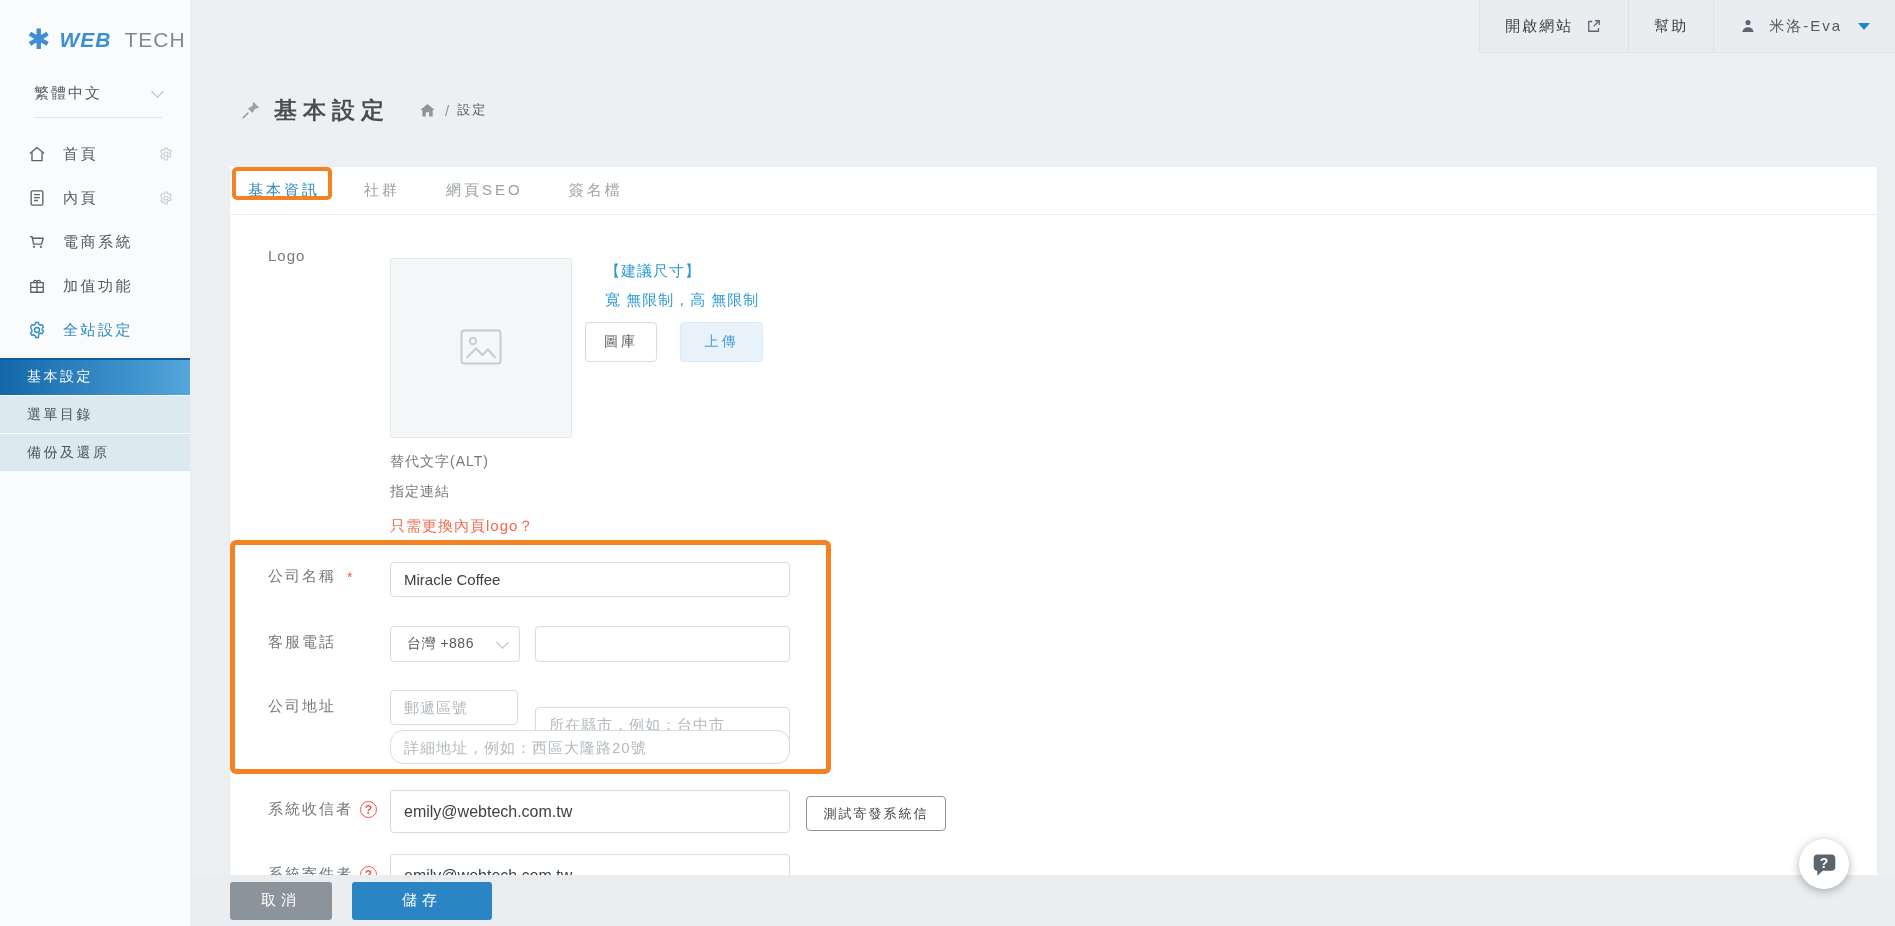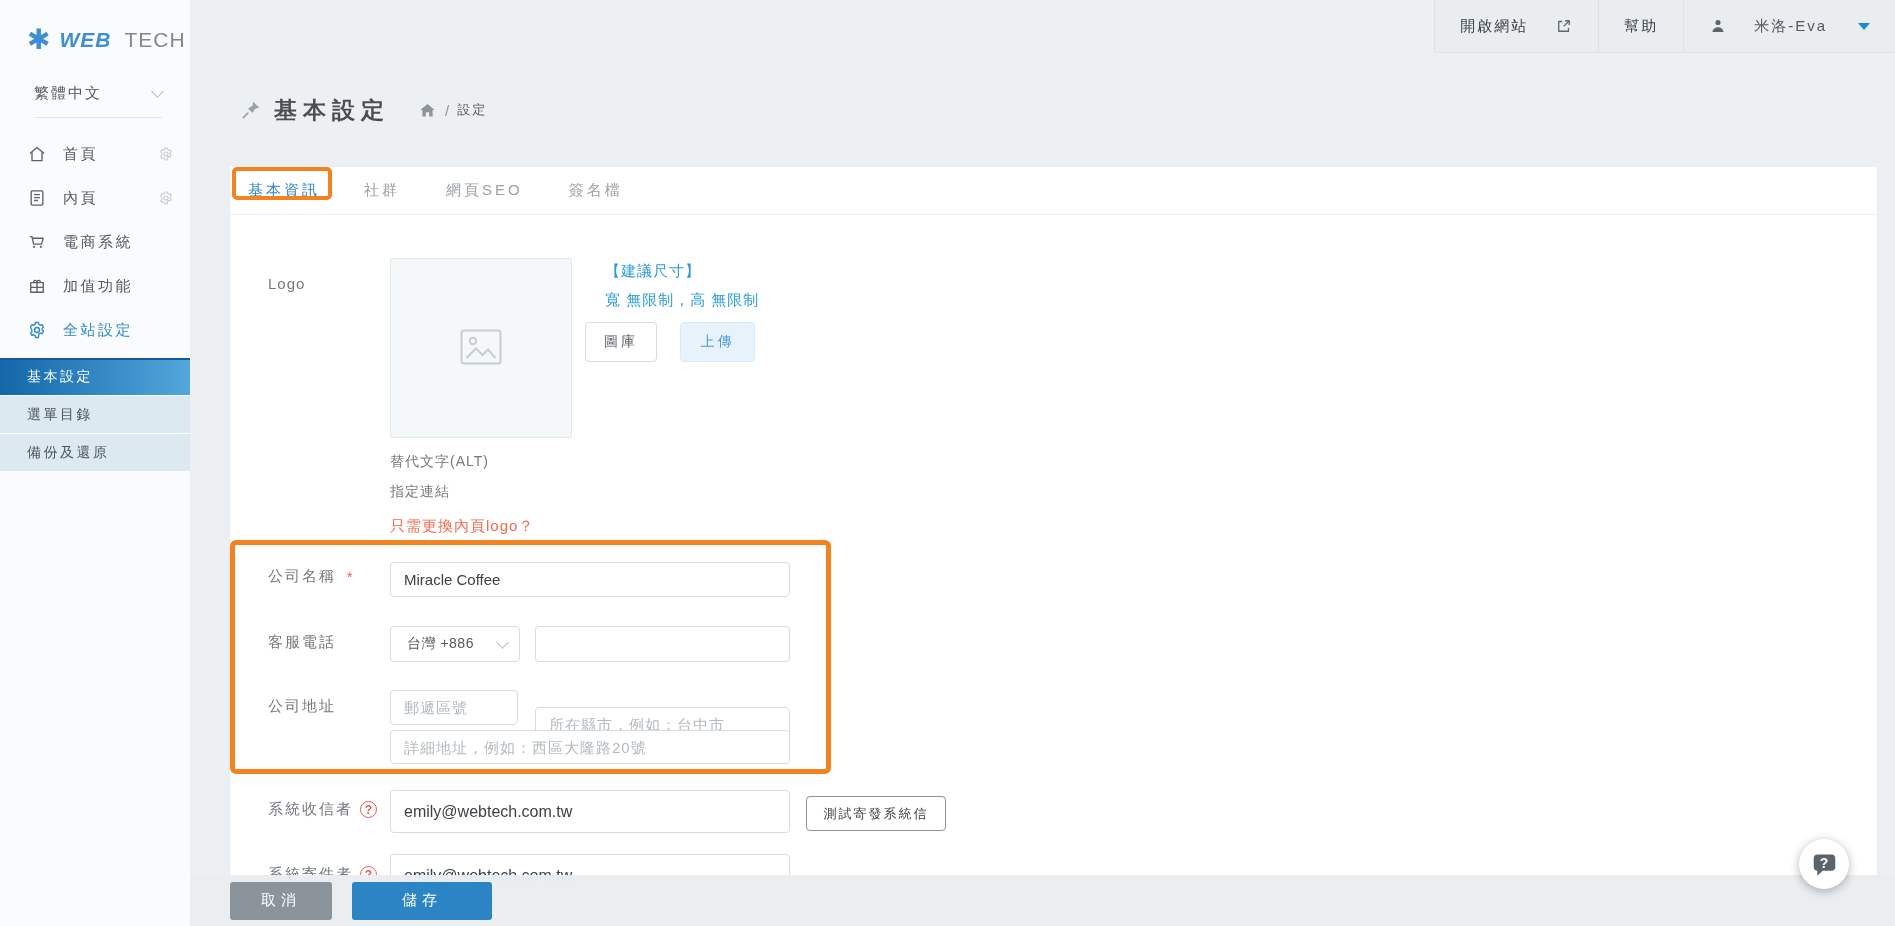--- a/index.html
+++ b/index.html
@@ -31,21 +31,21 @@
   .side-item.active .s-label { color:#2e8bc7; }
   .submenu { margin-top:6px; }
   .sub-item { height:37px; display:flex; align-items:center; padding-left:27px;
     background:#dde9f0; color:#4c565f; font-size:14px; letter-spacing:2.5px;
     margin-bottom:1px; cursor:pointer; }
   .sub-item.active { background:linear-gradient(90deg,#1467a8 0%,#3f93cd 70%,#54a7da 100%);
     color:#fff; box-shadow:inset 0 2px 0 #0f5b9e; }
   
   .main { position:absolute; left:191px; top:0; right:0; height:926px; }
   .topbar { height:53px; display:flex; justify-content:flex-end; }
-  .hdr-sec { display:flex; align-items:center; gap:27px; padding:12px 25px;
+  .hdr-sec { display:flex; align-items:center; gap:12px; padding:12px 25px;
     background:#e9edf0; border-left:1px solid #dde2e6; border-bottom:1px solid #e0e4e7;
     color:#3c4146; font-size:15px; letter-spacing:2px; cursor:pointer; }
   .hdr-sec .hicon { display:flex; color:#5d646b; }
   .caret-down { width:0; height:0; border-left:6px solid transparent; border-right:6px solid transparent;
     border-top:7px solid #1d87d0; margin-left:4px; }
   .username { color:#55595e; }
   
   .title-row { height:114px; display:flex; align-items:center; padding-left:49px; gap:12px; }
   .pin-icon { display:flex; color:#9aa1a7; }
   .page-title { font-size:23px; color:#4a4e52; font-weight:bold; letter-spacing:6px; }
@@ -74,21 +74,21 @@
     font-family:inherit; font-size:15px; color:#3c4146; padding:0 13px; outline:none; }
   .inp::placeholder { color:#b3babf; letter-spacing:1px; }
   .logo-box { position:absolute; left:160px; top:43px; width:182px; height:180px;
     background:#f5f8f9; border:1px solid #e4e8ea; border-radius:2px;
     display:flex; align-items:center; justify-content:center; cursor:pointer; }
   .blue-note { position:absolute; color:#2e9bd6; font-size:15px; letter-spacing:1px;margin-left:20px; }
   .btn { position:absolute; border-radius:4px; font-family:inherit; font-size:14px;
     letter-spacing:3px; cursor:pointer; display:flex; align-items:center; justify-content:center; }
   .btn-gallery { left:355px; top:107px; width:72px; height:40px; background:#fff;
     border:1px solid #d8dcdf; color:#55595e; }
-  .btn-upload { left:450px; top:107px; width:75px; height:40px; background:#e7f2fb;
+  .btn-upload { left:450px; top:107px; width:83px; height:40px; background:#e7f2fb;
     border:1px solid #d9ebf8; color:#4a9bd5; }
   .gray-note { position:absolute; left:160px; color:#75797e; font-size:14px; letter-spacing:1px; }
   .red-link { position:absolute; left:160px; top:302px; color:#f4694c; font-size:15px;
     letter-spacing:1px; cursor:pointer; }
   .hl-form { position:absolute; left:0; top:325px; width:601px; height:234px;
     border:5px solid #f58220; border-radius:6px; pointer-events:none; z-index:3; }
   .select-box { position:absolute; left:160px; top:411px; width:130px; height:36px;
     border:1px solid #d8dcdf; border-radius:4px; display:flex; align-items:center;
     padding:0 12px 0 16px; color:#55595e; font-size:14px; cursor:pointer; background:#fff; }
   .select-box .sel-label { flex:1; letter-spacing:0.5px; }
@@ -243,21 +243,21 @@
     <div class="tabbar">
       <div class="hl-tab"></div>
       <div class="tab t0">基本資訊</div>
       <div class="tab t1">社群</div>
       <div class="tab t2">網頁SEO</div>
       <div class="tab t3">簽名檔</div>
     </div>
 
     <div class="form">
 
-      <span class="f-label" style="top:60px; letter-spacing:1px;">Logo</span>
+      <span class="f-label" style="top:32px; letter-spacing:1px;">Logo</span>
       <div class="logo-box">
         <span>
           <svg width="42" height="36" viewBox="0 0 42 36" fill="none" stroke="#c6ccd1" stroke-width="2">
               <rect x="1.5" y="1.5" width="39" height="33" rx="2.5"></rect>
               <circle cx="13" cy="12" r="3.2"></circle>
               <path d="M6.5 29l9.5-9.5 6.5 6.5 5.5-5.5 7.5 8.5"></path>
             </svg>
         </span>
       </div>
       <span class="blue-note" style="left:355px; top:47px;">【建議尺寸】</span>
@@ -279,21 +279,21 @@
       <span class="f-label" style="top:418px;">客服電話</span>
       <div class="select-box">
         <span class="sel-label">台灣 +886</span>
         <span class="chev"></span>
       </div>
       <input class="inp" style="left: 305px; top: 411px; width: 255px; height: 36px;">
 
       <span class="f-label" style="top:482px;">公司地址</span>
       <input class="inp" style="left: 160px; top: 475px; width: 128px; height: 35px;" placeholder="郵遞區號">
       <input class="inp" style="left: 305px; top: 492px; width: 255px; height: 35px;" placeholder="所在縣市，例如：台中市">
-      <input class="inp" style="left: 160px; top: 515px; width: 400px; height: 34px;" placeholder="詳細地址，例如：西區大隆路20號">
+      <input class="inp" style="left: 160px; top: 515px; width: 400px; height: 34px; border-radius: 13px;" placeholder="詳細地址，例如：西區大隆路20號">
 
       <span class="f-label" style="top:585px;">
         <span>系統收信者</span>
         <span class="qicon">?</span>
       </span>
       <input class="inp" style="left: 160px; top: 575px; width: 400px; height: 43px; font-size: 16px;" value="emily@webtech.com.tw">
       <button class="btn test-btn">測試寄發系統信</button>
 
       <span class="f-label" style="top:650px;">
         <span>系統寄件者</span>

